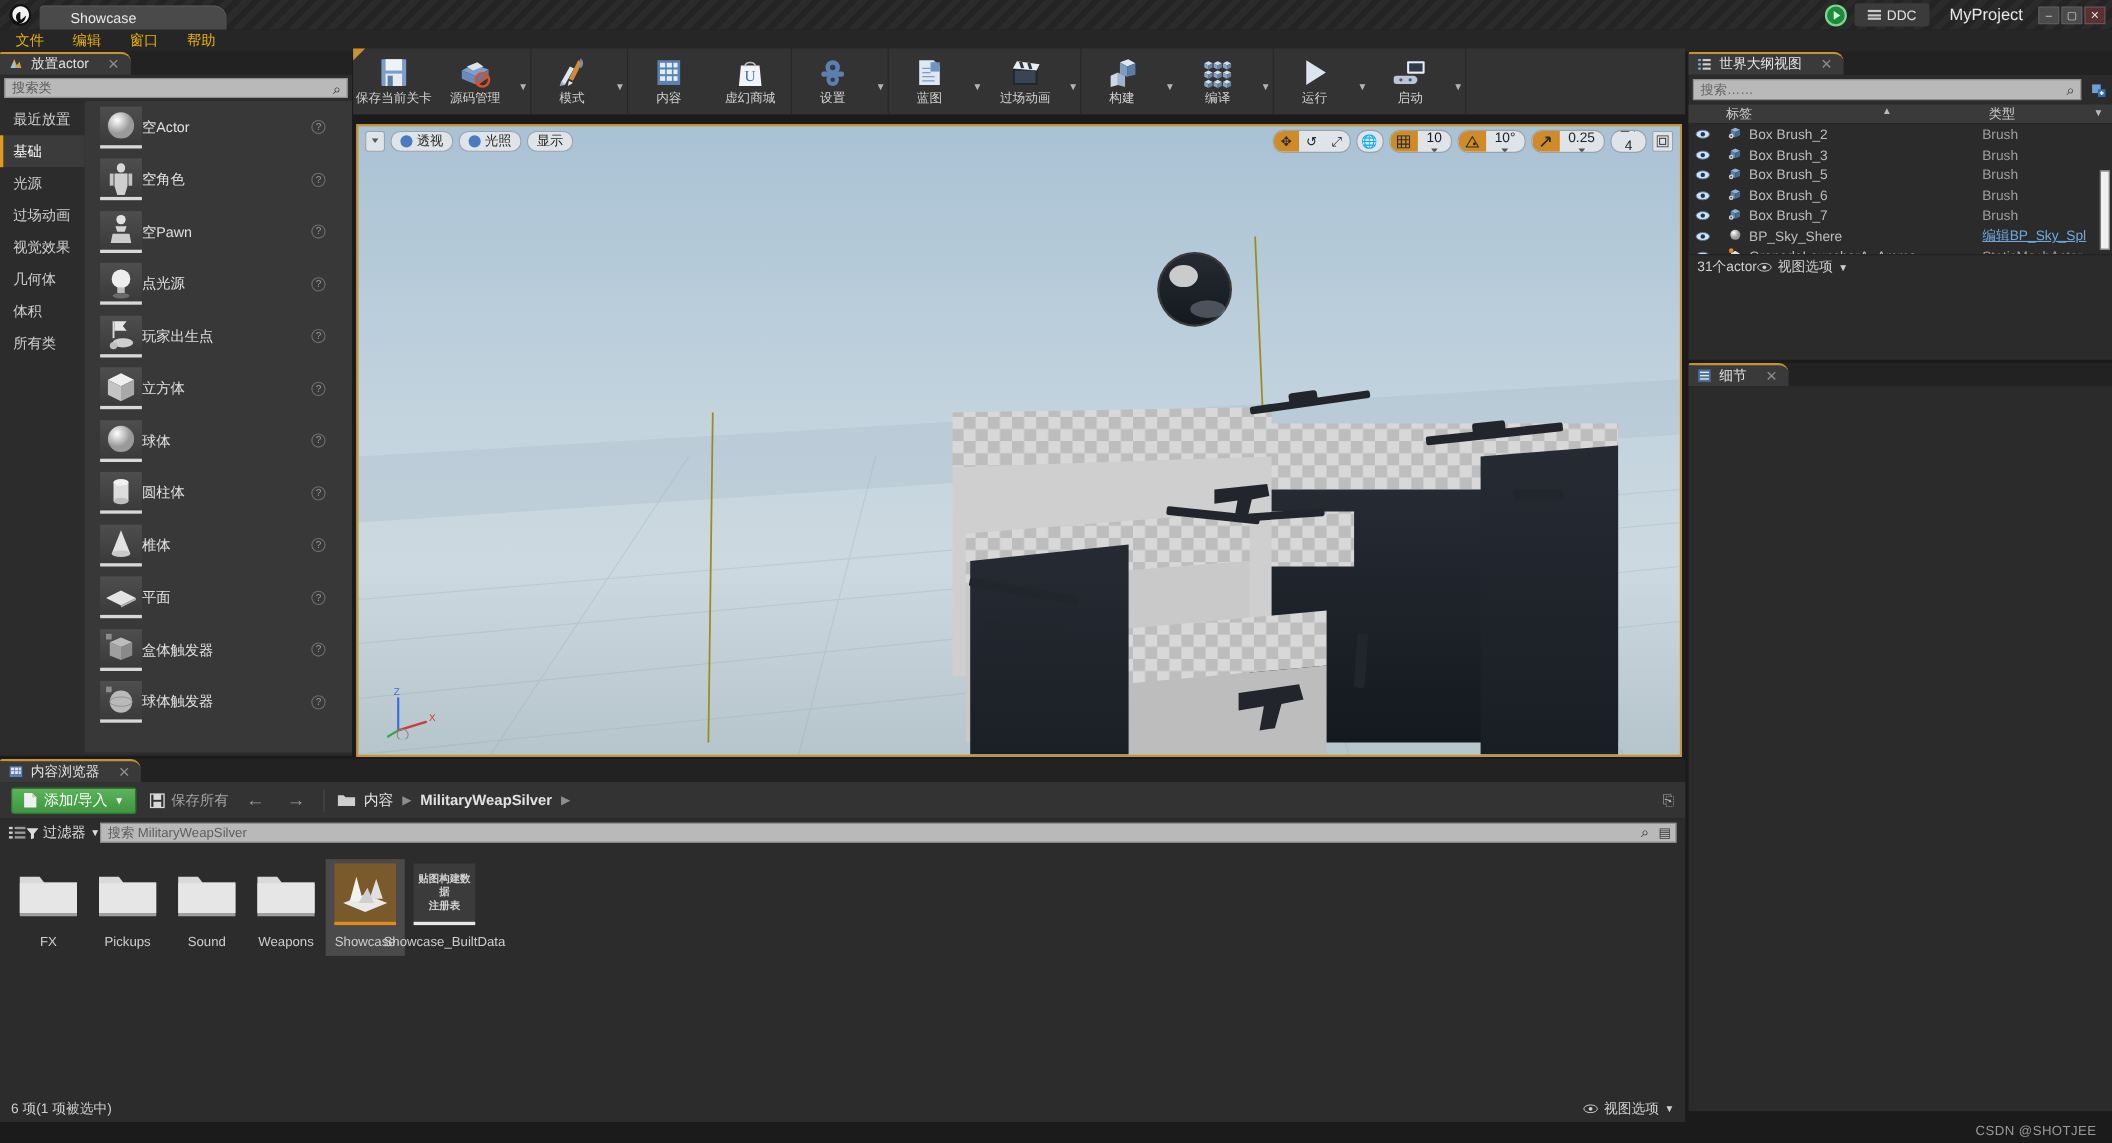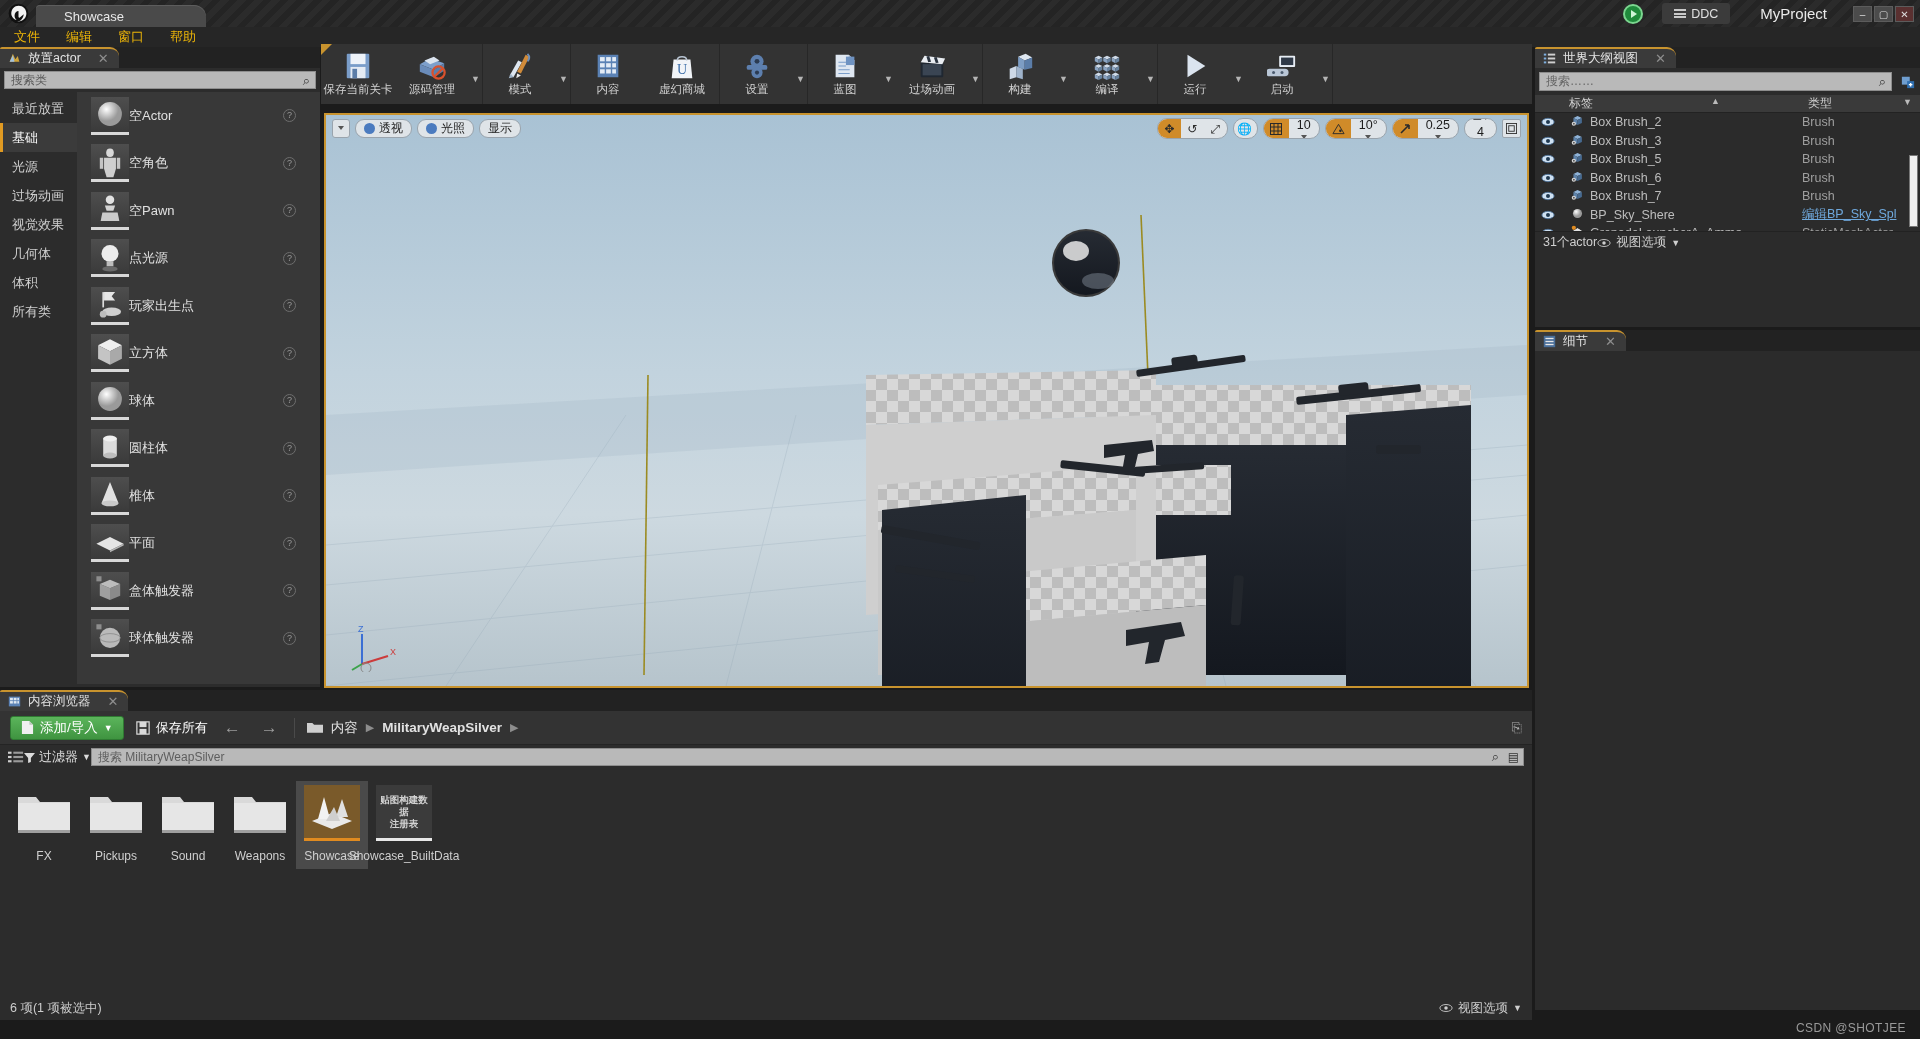--- a/index.html
+++ b/index.html
@@ -8,21 +8,21 @@
   .app { position:relative; width:1920px; height:1039px;border-radius:26px; }
 
   
   .titlebar { position:absolute; left:0; top:0; width:1920px; height:27px;
     background:repeating-linear-gradient(135deg,#2b2b2b 0 6px,#242424 6px 12px); display:flex; align-items:flex-end; }
   .ue-logo { width:36px; height:27px; display:flex; align-items:center; justify-content:center; }
   .ue-logo svg { width:21px; height:21px; }
   .proj-tab { height:22px; min-width:170px; background:#4a4a4a; border-radius:4px 12px 0 0;
     display:flex; align-items:center; padding:0 28px 0 28px; font-size:13px; color:#e8e8e8;
     box-shadow: inset 0 1px 0 #5d5d5d; }
-  .tb-right { position:absolute; right:0; top:0; height:27px; display:flex; align-items:center; gap:12px; }
+  .tb-right { position:absolute; right:0; top:0; height:27px; display:flex; align-items:center; gap:0; }
   .conn-badge { width:34px; height:26px; display:flex; align-items:center; justify-content:center; }
   .conn-dot { width:20px; height:20px; border-radius:50%; background:#1f8a3b; border:2px solid #7bd68f;
      display:flex;align-items:center;justify-content:center; }
   .conn-dot i { display:block; width:0;height:0;border-left:6px solid #cdf4d6; border-top:4px solid transparent; border-bottom:4px solid transparent; margin-left:2px;}
   .ddc { display:flex; align-items:center; gap:5px; height:21px; padding:0 12px; background:#3b3b3b; border-radius:3px; font-size:12.5px; color:#e0e0e0; margin-right:4px;}
   .ddc-ico { display:flex; flex-direction:column; gap:1.5px; }
   .ddc-ico b { display:block; width:12px; height:2px; background:#c9c9c9; }
   .myproj { font-size:15px; color:#e9e9e9; padding:0 14px; }
   .wbtns { display:flex; align-items:center; gap:2px; padding-right:6px; }
   .wbtn { width:19px; height:16px; background:#4b4b4b; color:#ddd; font-size:10px; line-height:16px; text-align:center; border:1px solid #5c5c5c;}
@@ -101,21 +101,21 @@
 
   
   .details { position:absolute; left:1535px; top:330px; width:385px; height:680px; background:#2b2b2b; }
   .det-msg { text-align:center; padding-top:45px; font-size:12.5px; color:#b5b5b5; }
 
   
   .cb { position:absolute; left:0; top:690px; width:1532px; height:330px; background:#2c2c2c; }
   .cb-toolbar { height:34px; display:flex; align-items:center; gap:12px; padding:0 10px; background:#333; border-bottom:1px solid #242424;}
   .addbtn { height:24px; background:linear-gradient(#5bb55b,#3f9440); border:1px solid #2f7a32; border-radius:3px;
     display:flex;align-items:center;gap:6px;padding:0 10px;color:#fff;font-size:13.5px; }
-  .saveall { display:flex;align-items:center;gap:6px;color:#ffffff;font-size:13px;}
+  .saveall { display:flex;align-items:center;gap:6px;color:#a3a3a3;font-size:13px;}
   .navarrow { color:#9c9c9c; font-size:17px; padding:0 4px;}
   .crumb { display:flex;align-items:center;gap:8px;font-size:13.5px;color:#e2e2e2;}
   .crumb .sep { color:#8d8d8d; font-size:11px;}
   .crumb .cur { font-weight:bold; }
   .cb-filter { height:24px; display:flex; align-items:center; gap:0; padding:0 8px; background:#2c2c2c; }
   .fsearch { flex:1; height:18px; background:#b9b9b9; border:1px solid #8d8d8d; display:flex;align-items:center; padding:0 6px; color:#5e5e5e; font-size:12px; position:relative;}
   .assets { display:flex; gap:0px; padding:12px 8px 0 8px; }
   .asset { width:72px; display:flex; flex-direction:column; align-items:center; padding:4px 0 6px 0; }
   .asset.sel { background:#4a4a4a; }
   .as-th { width:56px;height:56px; background:#3b3b3b; display:flex;align-items:center;justify-content:center;font-weight:bold; }

